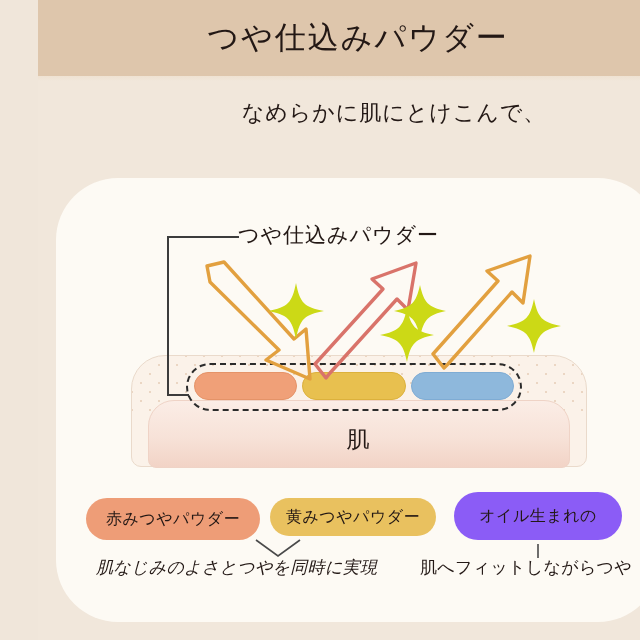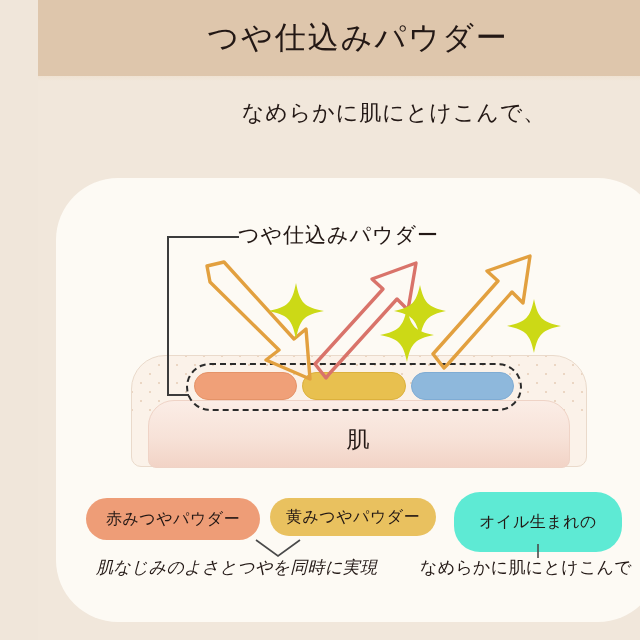--- a/index.html
+++ b/index.html
@@ -171,21 +171,21 @@
     justify-content: center;
     border-radius: 26px;
     color: #231815;
     font-size: 16px;
     letter-spacing: .5px;
     text-align: center;
     line-height: 20px;
   }
   .pill.l0 { left: 48px;  top: 6px;  width: 174px; height: 42px; background: #EE9D77; }
   .pill.l1 { left: 232px; top: 6px;  width: 166px; height: 38px; background: #E9C15F; text-align: center; }
-  .pill.l2 { left: 416px; top: 0px;  width: 168px; height: 60px; background: #5eead4; }
+  .pill.l2 { left: 416px; top: 0px;  width: 168px; height: 48px; background: #8b5cf6; }
 
   
   .conn {
     position: absolute; left: 0; top: 0;
     width: 640px; height: 640px;
     pointer-events: none;
   }
 
   
   .bottom-captions {
@@ -282,16 +282,16 @@
     </div>
   </div>
 
   <svg class="conn" viewBox="0 0 640 640">
     <path d="M218,540 L240,556 L262,540" fill="none" stroke="#4A4A4A" stroke-width="1.6"></path>
     <path d="M500,544 L500,558" fill="none" stroke="#4A4A4A" stroke-width="1.6"></path>
   </svg>
 
   <div class="bottom-captions">
     <div class="bc-left">肌なじみのよさとつやを同時に実現</div>
-    <div class="bc-right">なめらかに肌にとけこんで</div>
+    <div class="bc-right">肌へフィットしながらつや</div>
   </div>
 
 </div>
 
 </body></html>

